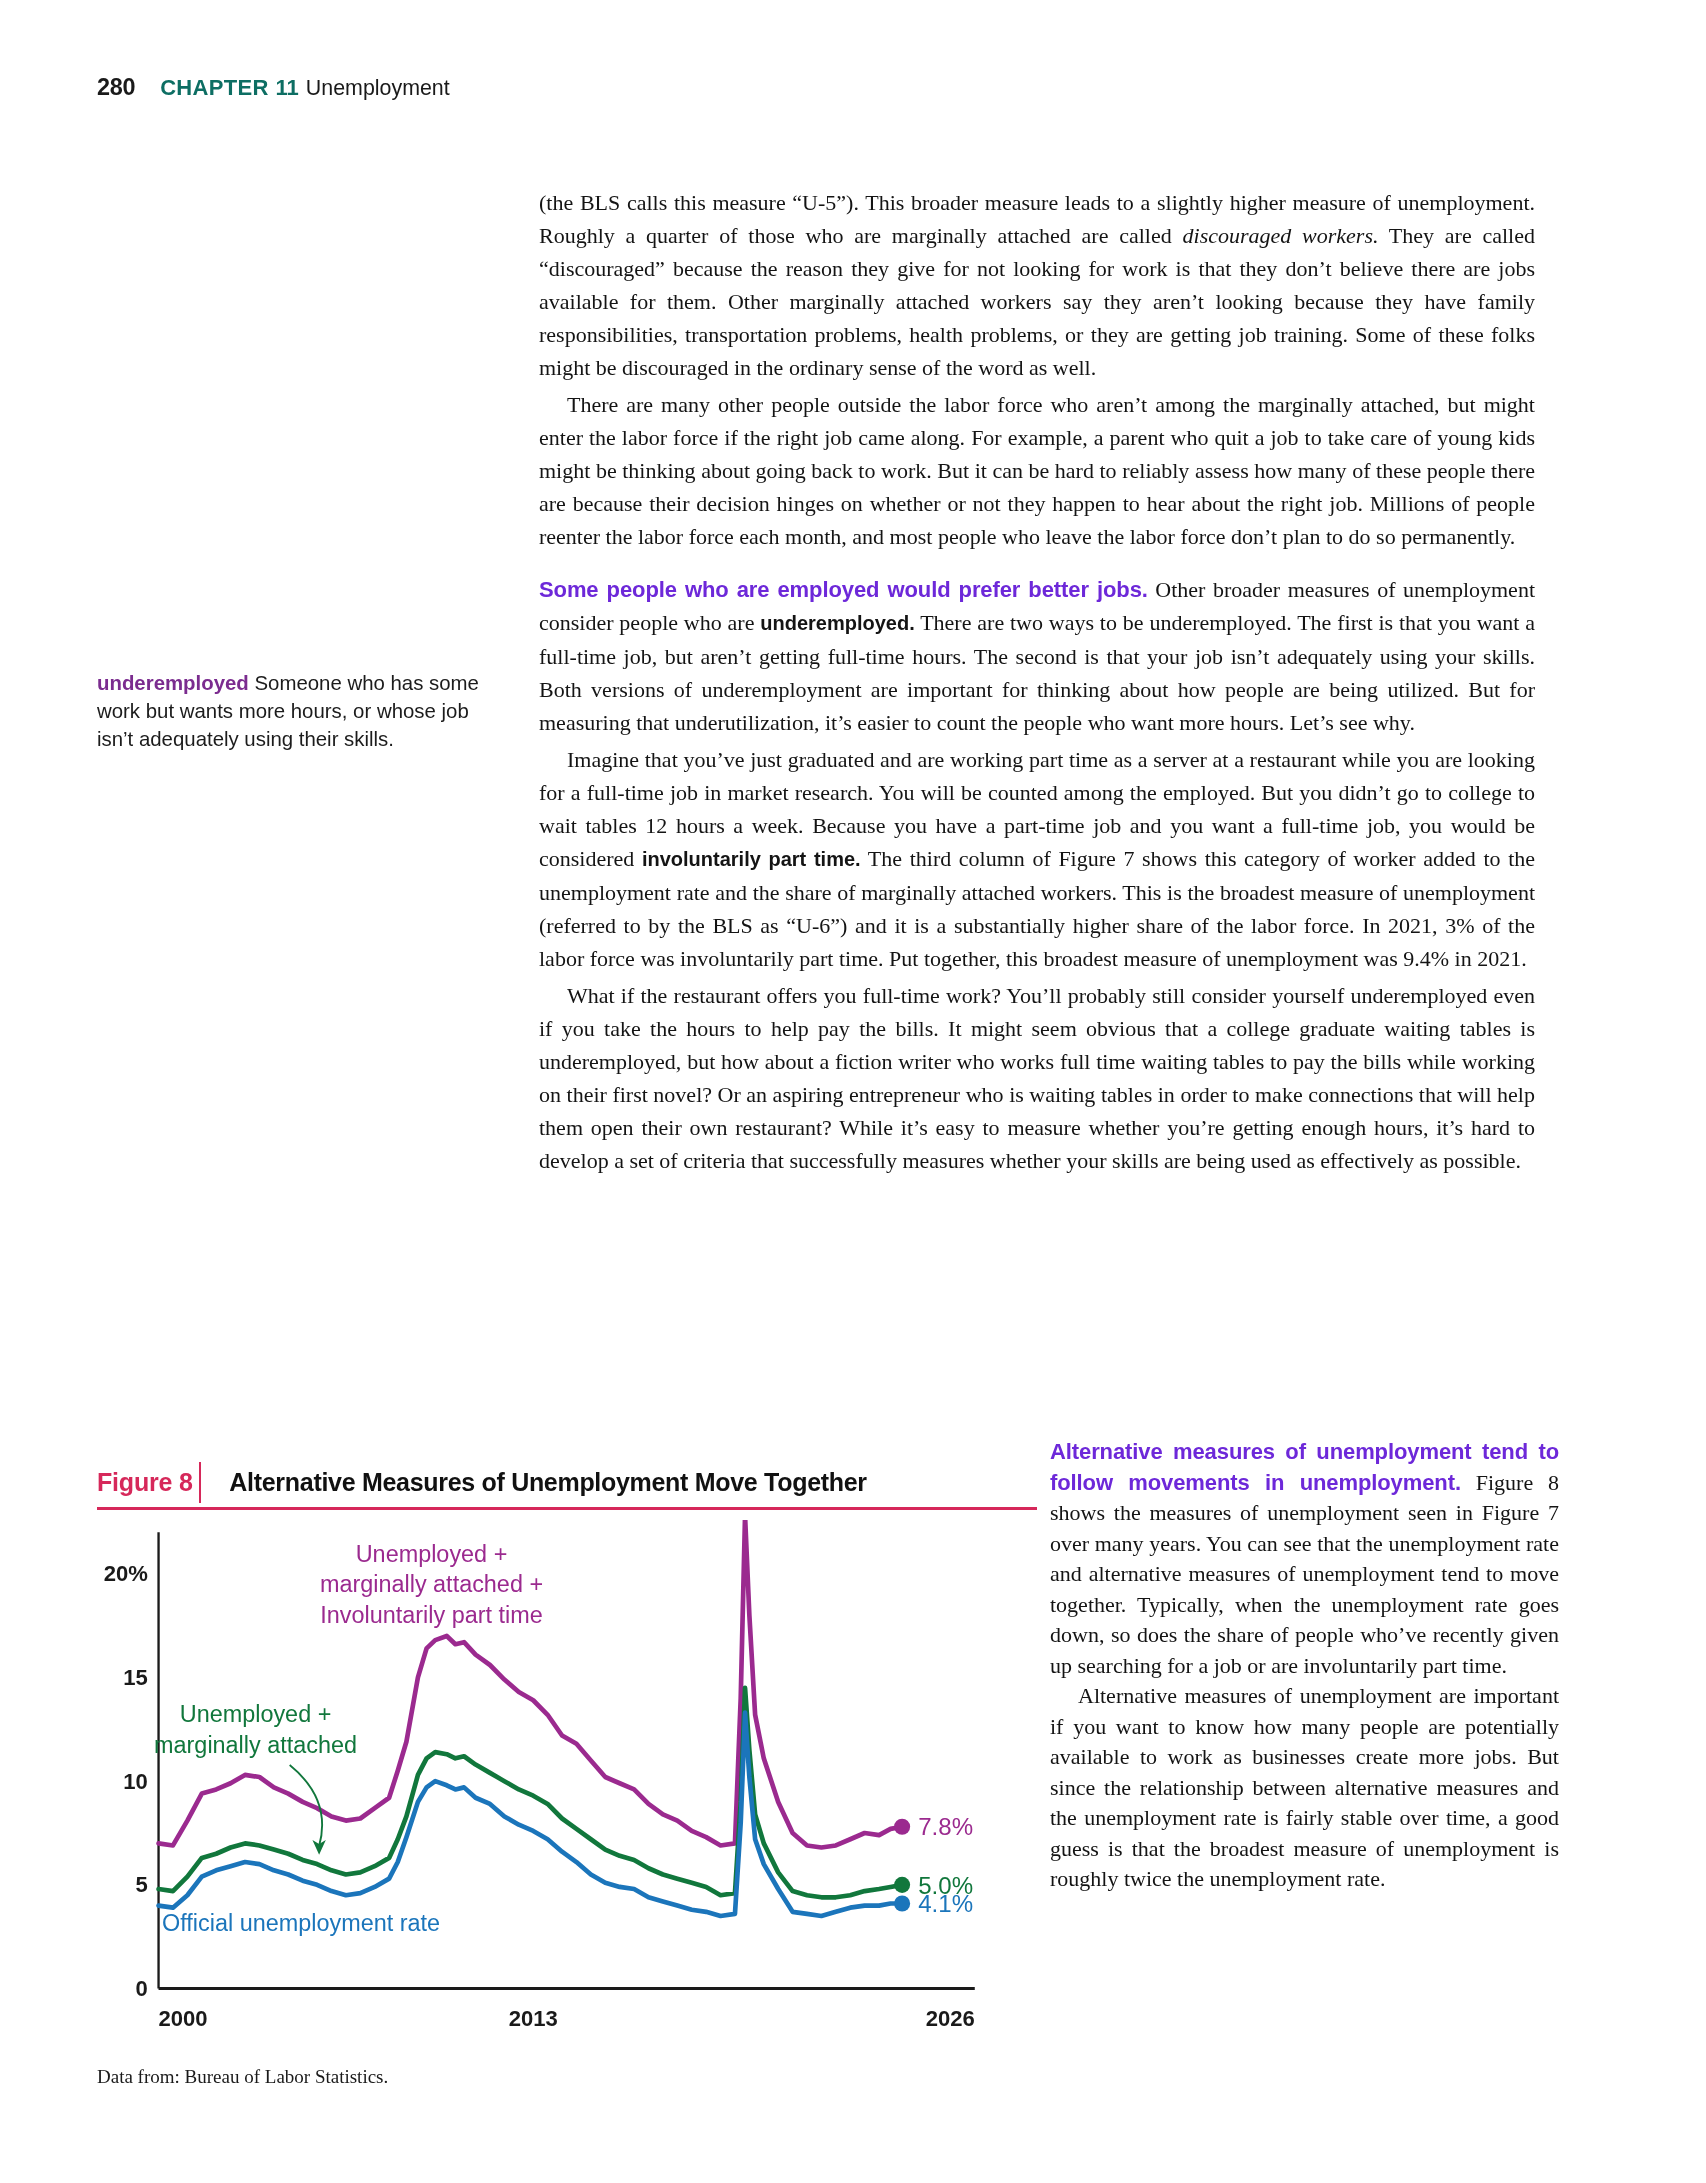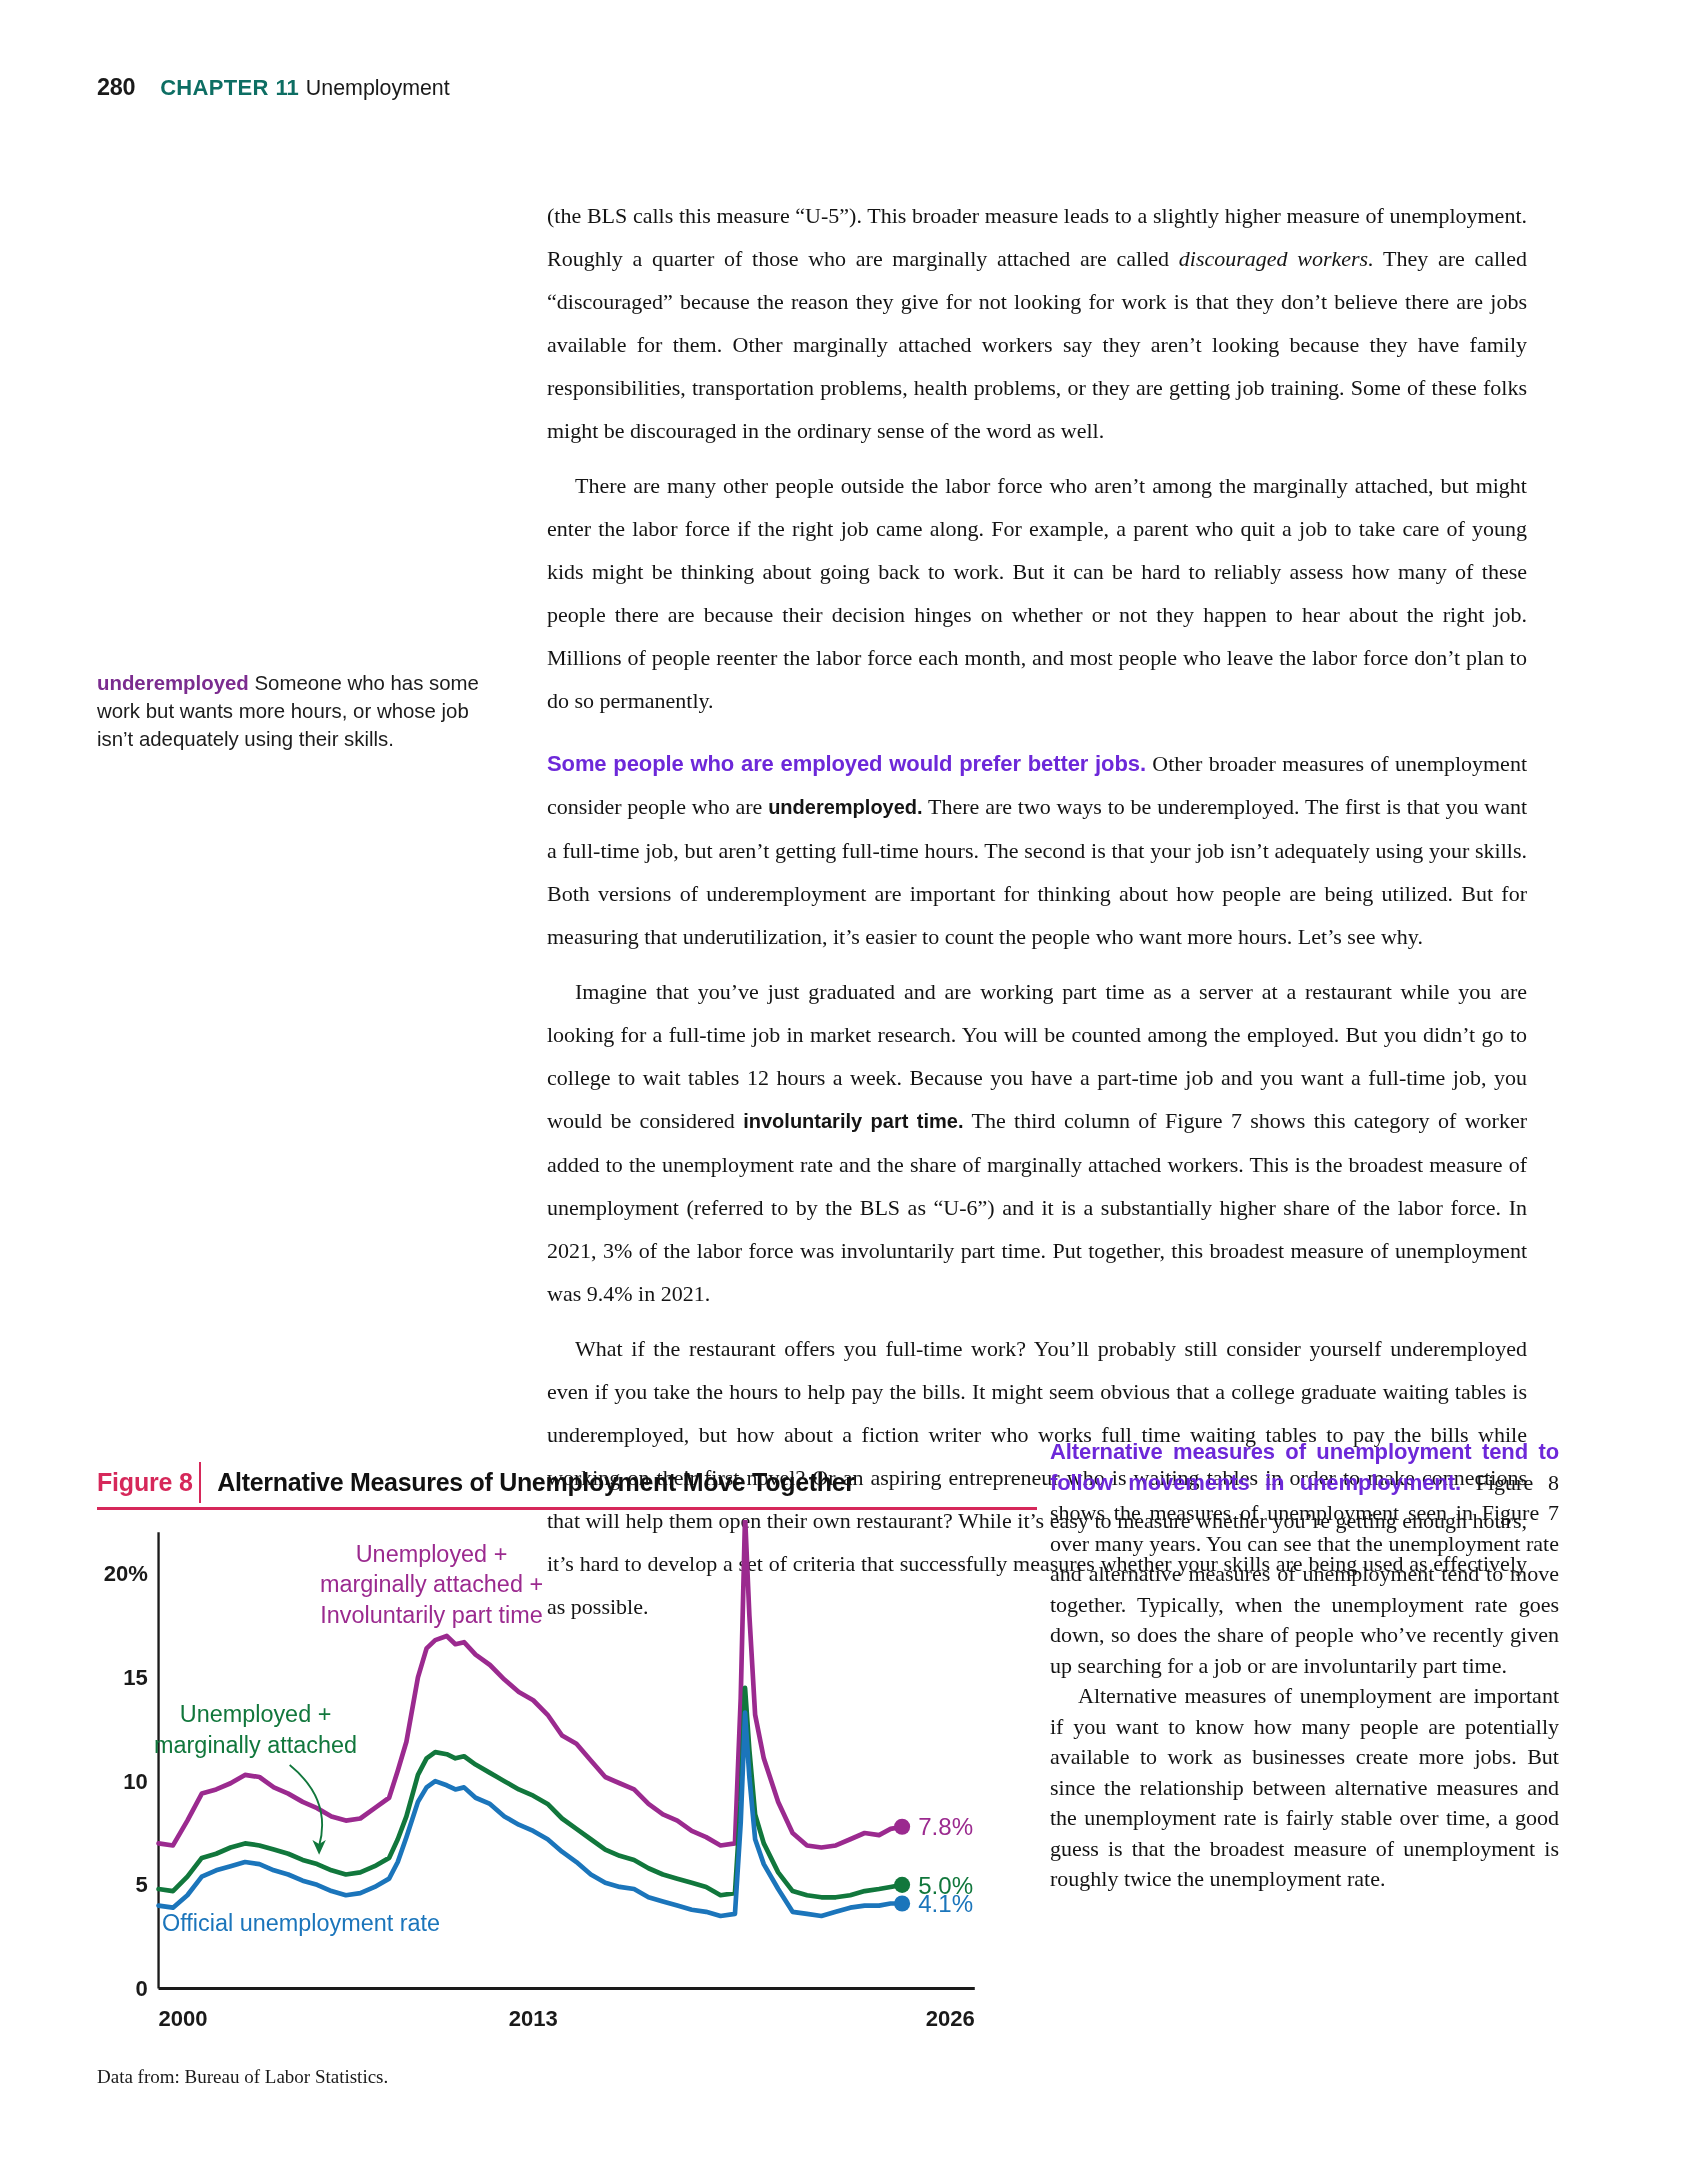--- a/index.html
+++ b/index.html
@@ -26,21 +26,21 @@
 
   
   .margin-col { position:absolute; left:97px; top:669px; width:408px; }
   .gloss { font-family:"Liberation Sans", sans-serif; font-size:20.4px; line-height:28px;
            color:#1c1c1c; margin-bottom:248px; text-align:left; }
   .gloss .term { color:#7b2c8f; font-weight:bold; }
 
   
   .main-col { position:absolute; left:535px; top:182px; width:1004px; }
   .main-col p {
-    margin:12px; font-size:22px; line-height:43px;
+    margin:4px; font-size:22px; line-height:33px;
     color:#141414; text-align:justify;
     font-family:"Liberation Serif", serif;
     -webkit-hyphens:auto; hyphens:auto;
   }
   .main-col p + p { text-indent:28px; }
   .main-col p.has-head { text-indent:0; margin-top:20px; }
   .runin {
     font-family:"Liberation Sans", sans-serif;
     font-weight:bold; font-size:22px; color:#6d28d9;
     letter-spacing:-0.1px;
@@ -53,21 +53,21 @@
   .fig-head { display:flex; align-items:center; height:41px; }
   .fig-label {
     font-family:"Liberation Sans", sans-serif;
     font-weight:bold; font-size:25px; color:#d6285a;
     letter-spacing:-0.2px; padding-right:6px;
   }
   .fig-div { width:2.7px; align-self:stretch; background:#d6285a; }
   .fig-title {
     font-family:"Liberation Sans", sans-serif;
     font-weight:bold; font-size:25px; color:#111;
-    padding-left:16px; letter-spacing:-0.3px;
+    padding-left:28px; letter-spacing:-0.3px;
   }
   .fig-rule { height:3.3px; background:#d6285a; margin-top:4px; width:100%; }
   .chart-wrap { position:relative; width:940px; height:529px; margin-top:9.4px; }
   .chart-wrap svg { display:block; }
   .source {
     position:absolute; left:97px; top:2066px;
     font-family:"Liberation Serif", serif; font-size:19px; color:#1a1a1a;
   }
 
   

